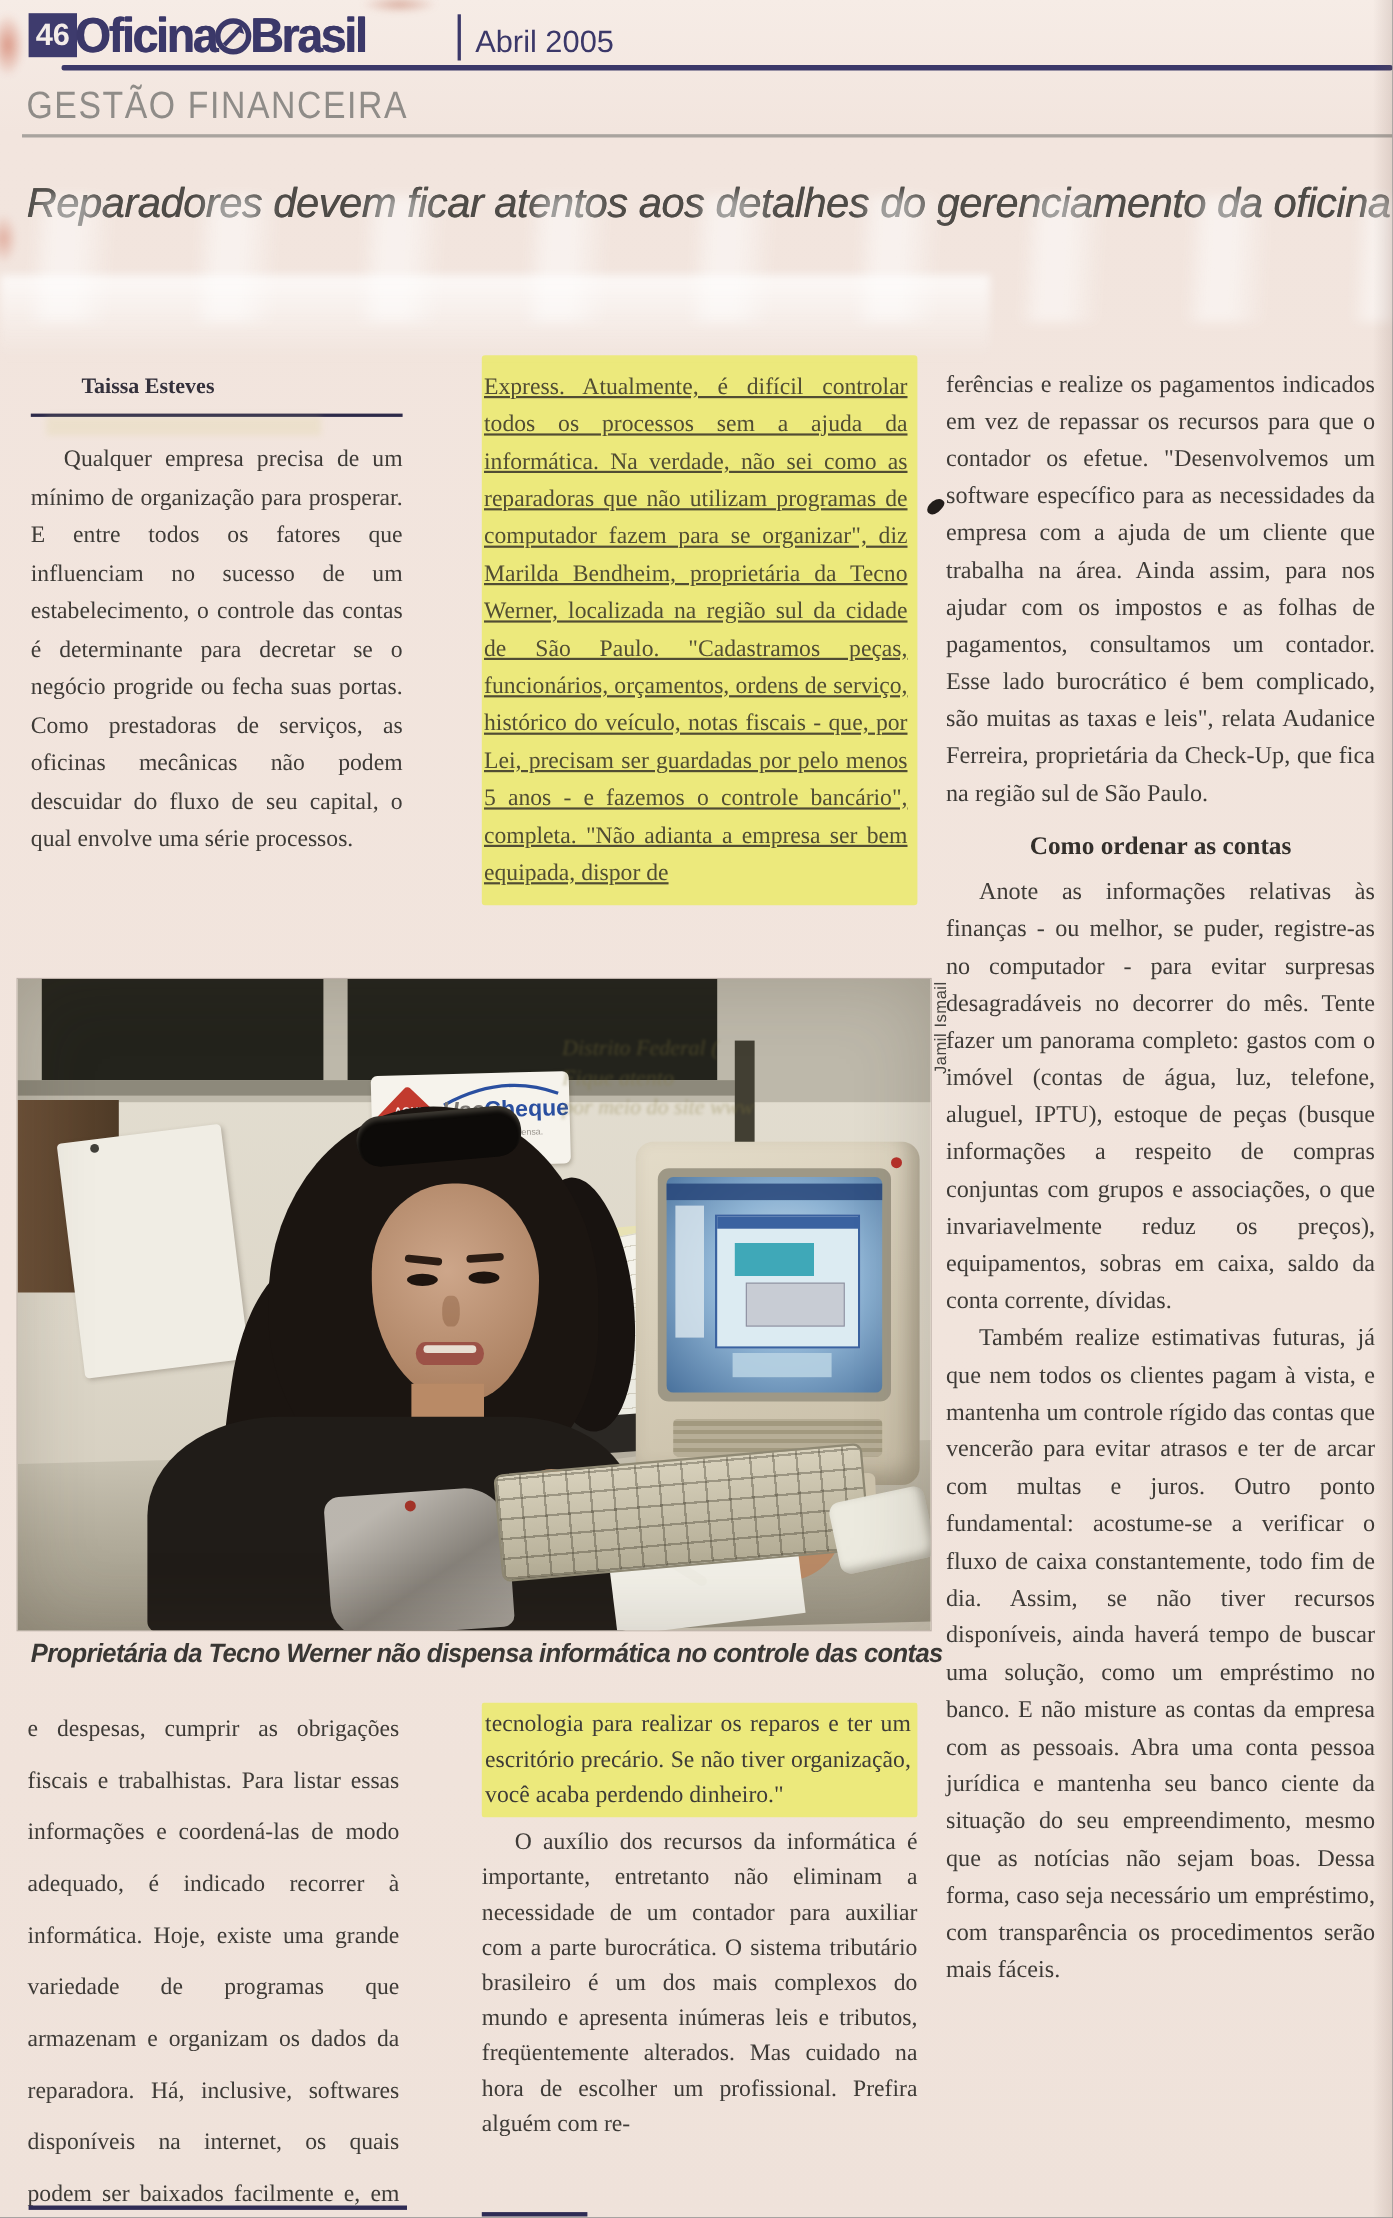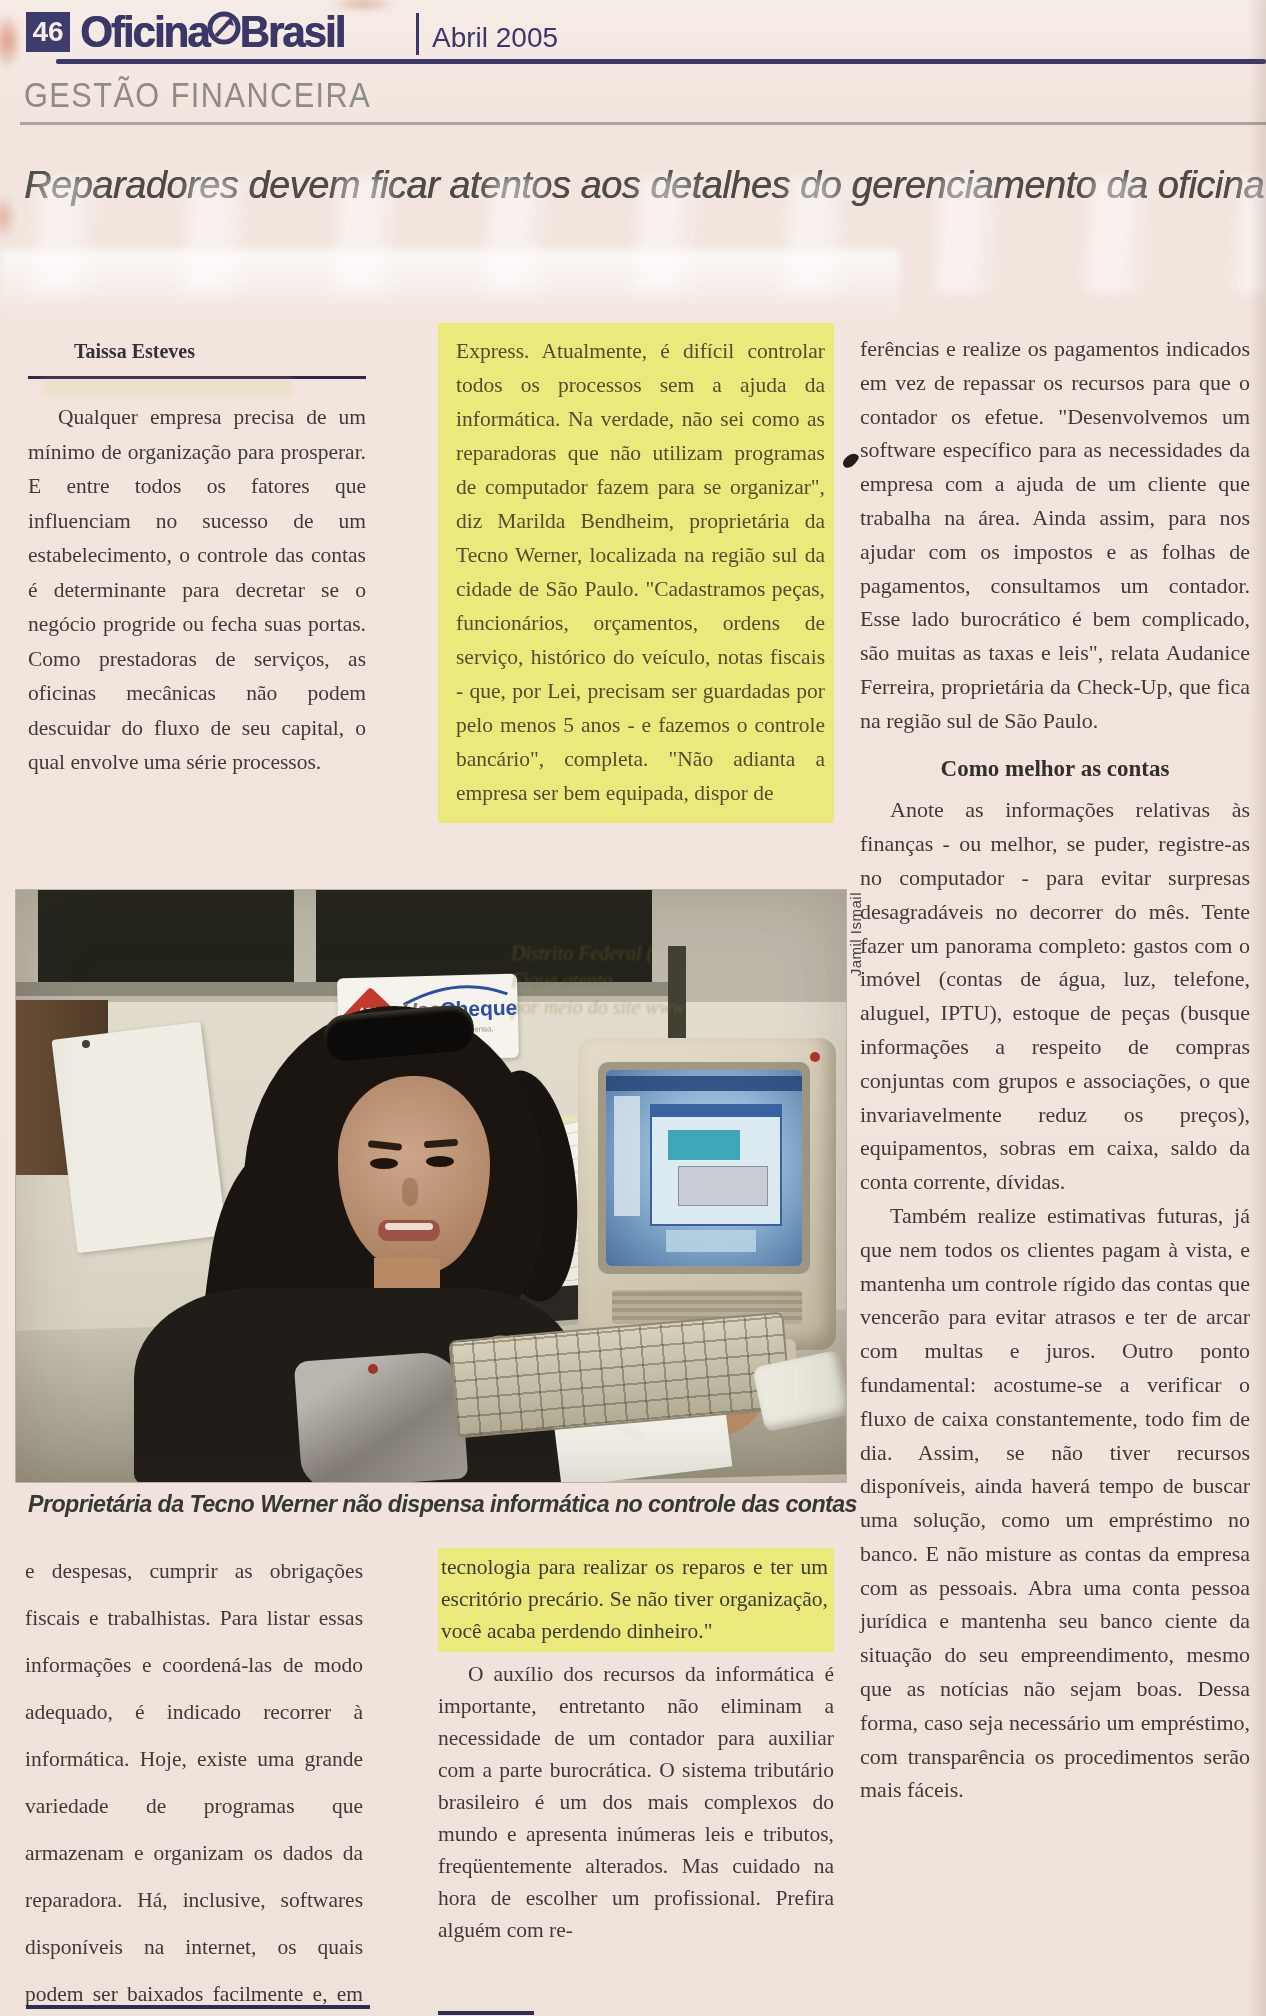--- a/index.html
+++ b/index.html
@@ -6,21 +6,21 @@
   .page{position:relative;width:1266px;height:2016px;overflow:hidden;
         background:linear-gradient(180deg,#f6ece6 0%,#f2e5de 6%,#f1e4dc 60%,#efe2da 100%);
         font-family:"Liberation Serif","DejaVu Serif",serif;}
   .abs{position:absolute;}
   .noint{cursor:default;}
 
   
   .pagenum{left:26px;top:12px;width:44px;height:40px;background:#3e3b6d;color:#f3ece8;
            font-family:"Liberation Sans",sans-serif;font-weight:700;font-size:28px;
            display:flex;align-items:center;justify-content:center;}
-  .brand{left:80px;top:8px;height:48px;display:flex;align-items:flex-start;
+  .brand{left:68px;top:8px;height:48px;display:flex;align-items:center;
          font-family:"Liberation Sans",sans-serif;font-weight:700;font-size:42px;
          color:#3b3869;letter-spacing:-2px;text-shadow:0.7px 0 0 #3b3869;}
   .brand .w{transform:scaleY(1.06);}
   .brand-icon{width:38px;height:38px;margin:0 -4px 0 -3px;position:relative;top:1px;}
   .mast-div{left:416px;top:13px;width:3px;height:42px;background:#3b3869;}
   .mast-date{left:432px;top:22px;font-family:"Liberation Sans",sans-serif;font-size:28px;
              color:#3b3869;letter-spacing:0;text-align:center;}
   .mast-rule{left:56px;top:59px;width:1210px;height:5px;background:#3b3869;border-radius:2px;}
   .section-label{left:24px;top:76px;font-family:"Liberation Sans",sans-serif;font-size:32px;
                  color:#8f8c88;letter-spacing:1.5px;transform:scale(.96,1.08);transform-origin:left top;}
@@ -30,22 +30,22 @@
             letter-spacing:-0.5px;text-shadow:0.4px 0 0 #4e4b47;}
 
   
   .byline{left:30px;top:340px;font-weight:700;font-size:20px;color:#34313c;margin-left:44px;}
   .byline-rule{left:28px;top:376px;width:338px;height:3px;background:#2d2a4a;}
   .bodytext{font-size:21.5px;color:#3e3b37;text-align:justify;}
   .bodytext p{margin:0;}
   .indent{text-indent:30px;}
   .col1top{left:28px;top:400px;width:338px;line-height:34.5px;}
   .col2top{left:438px;top:323px;width:396px;box-sizing:border-box;background:#ece97c;
-           border-radius:3px;padding:11px 9px 13px 18px;line-height:34px;
-           font-size:21.5px;color:#514d33;text-align:justify;}
+           border-radius:3px;padding:11px 9px 13px 2px;line-height:34px;
+           font-size:21.5px;color:#514d33;text-align:justify;text-decoration:underline;}
   .col3{left:860px;top:332px;width:390px;line-height:33.8px;font-size:22px;}
   .col3 h3{margin:14px 0 8px 0;text-align:center;font-size:23px;color:#332f2b;text-indent:0;}
   .pen-mark{left:845px;top:452px;width:11px;height:17px;background:#221d1a;
             border-radius:70% 30% 60% 40%;transform:rotate(38deg);}
 
   
   .photo{left:16px;top:890px;width:830px;height:592px;overflow:hidden;
          background:linear-gradient(180deg,#e4dfd2 0%,#ddd7c9 55%,#cfc8b8 100%);
          box-shadow:0 0 0 1px rgba(70,60,50,.3);}
   .ph-vign{left:0;top:0;width:830px;height:592px;box-shadow:inset 0 0 70px rgba(70,55,40,.22);pointer-events:none;}
@@ -112,21 +112,21 @@
   <div class="abs bodytext col1top">
     <p class="indent">Qualquer empresa precisa de um mínimo de organização para prosperar. E entre todos os fatores que influenciam no sucesso de um estabelecimento, o controle das contas é determinante para decretar se o negócio progride ou fecha suas portas. Como prestadoras de serviços, as oficinas mecânicas não podem descuidar do fluxo de seu capital, o qual envolve uma série processos.</p>
   </div>
 
   <div class="abs col2top">
     <p style="margin:0">Express. Atualmente, é difícil controlar todos os processos sem a ajuda da informática. Na verdade, não sei como as reparadoras que não utilizam programas de computador fazem para se organizar", diz Marilda Bendheim, proprietária da Tecno Werner, localizada na região sul da cidade de São Paulo. "Cadastramos peças, funcionários, orçamentos, ordens de serviço, histórico do veículo, notas fiscais - que, por Lei, precisam ser guardadas por pelo menos 5 anos - e fazemos o controle bancário", completa. "Não adianta a empresa ser bem equipada, dispor de</p>
   </div>
 
   <div class="abs bodytext col3">
     <p>ferências e realize os pagamentos indicados em vez de repassar os recursos para que o contador os efetue. "Desenvolvemos um software específico para as necessidades da empresa com a ajuda de um cliente que trabalha na área. Ainda assim, para nos ajudar com os impostos e as folhas de pagamentos, consultamos um contador. Esse lado burocrático é bem complicado, são muitas as taxas e leis", relata Audanice Ferreira, proprietária da Check-Up, que fica na região sul de São Paulo.</p>
-    <h3>Como melhor as contas</h3>
+    <h3>Como ordenar as contas</h3>
     <p class="indent">Anote as informações relativas às finanças - ou melhor, se puder, registre-as no computador - para evitar surpresas desagradáveis no decorrer do mês. Tente fazer um panorama completo: gastos com o imóvel (contas de água, luz, telefone, aluguel, IPTU), estoque de peças (busque informações a respeito de compras conjuntas com grupos e associações, o que invariavelmente reduz os preços), equipamentos, sobras em caixa, saldo da conta corrente, dívidas.</p>
     <p class="indent">Também realize estimativas futuras, já que nem todos os clientes pagam à vista, e mantenha um controle rígido das contas que vencerão para evitar atrasos e ter de arcar com multas e juros. Outro ponto fundamental: acostume-se a verificar o fluxo de caixa constantemente, todo fim de dia. Assim, se não tiver recursos disponíveis, ainda haverá tempo de buscar uma solução, como um empréstimo no banco. E não misture as contas da empresa com as pessoais. Abra uma conta pessoa jurídica e mantenha seu banco ciente da situação do seu empreendimento, mesmo que as notícias não sejam boas. Dessa forma, caso seja necessário um empréstimo, com transparência os procedimentos serão mais fáceis.</p>
   </div>
 
   <div class="abs pen-mark"></div>
 
   <figure class="abs photo" style="margin:0">
 
     <div class="abs" style="left:0;top:0;width:830px;height:112px;background:#bdb8aa"></div>
     <div class="abs" style="left:22px;top:0;width:256px;height:92px;background:#23231c"></div>

